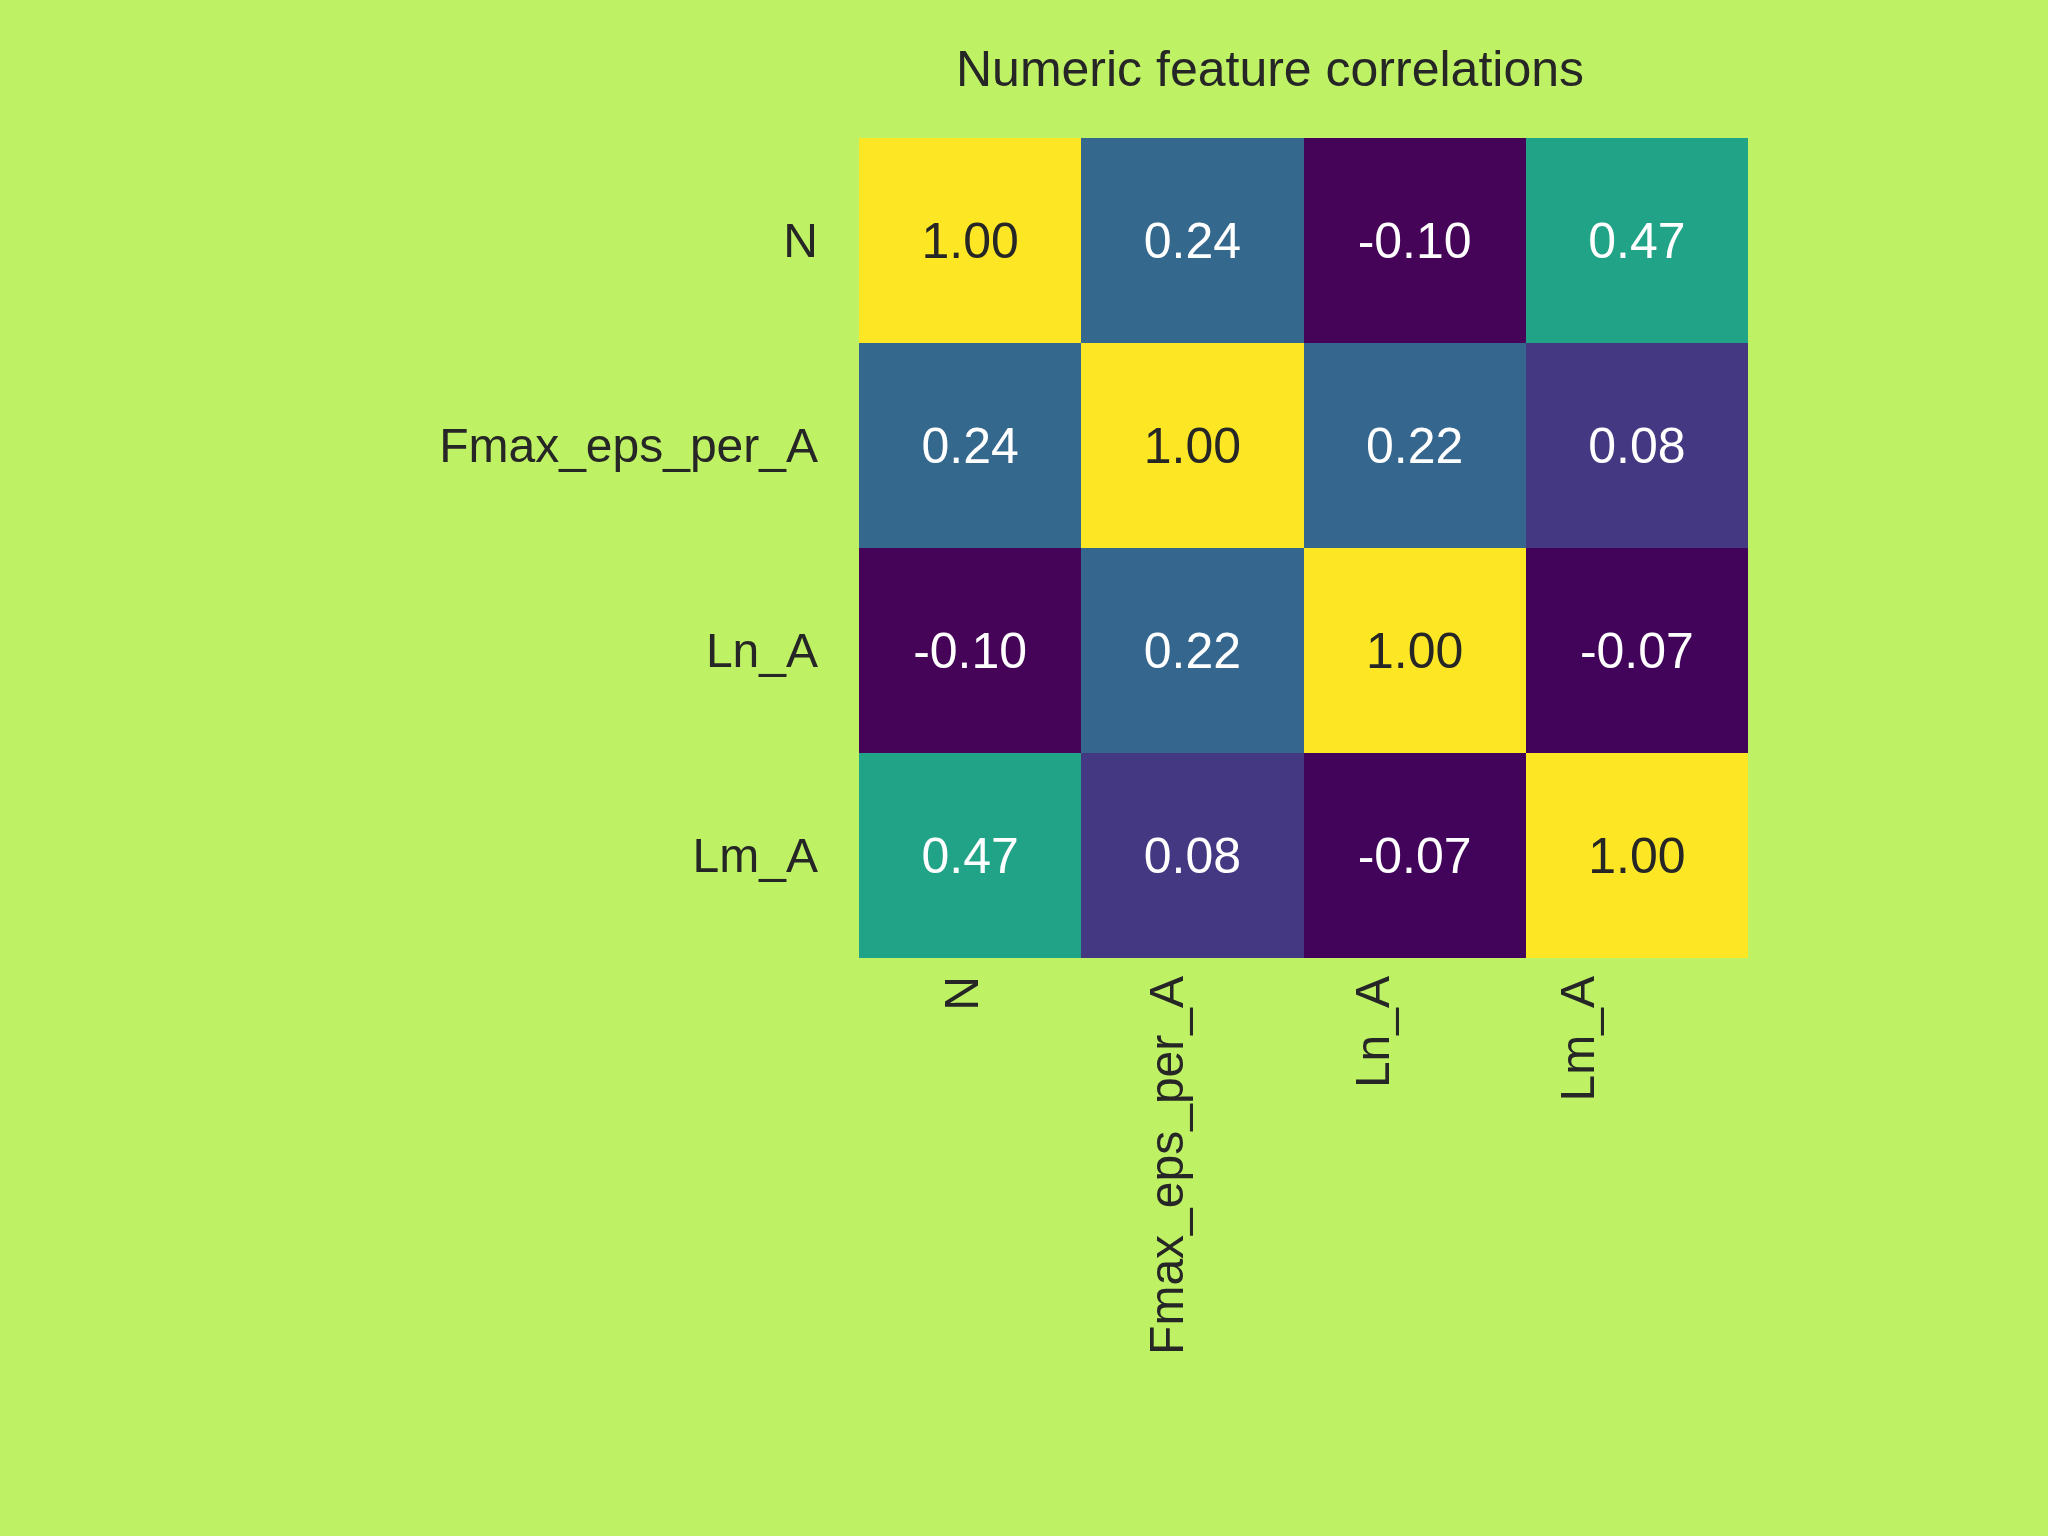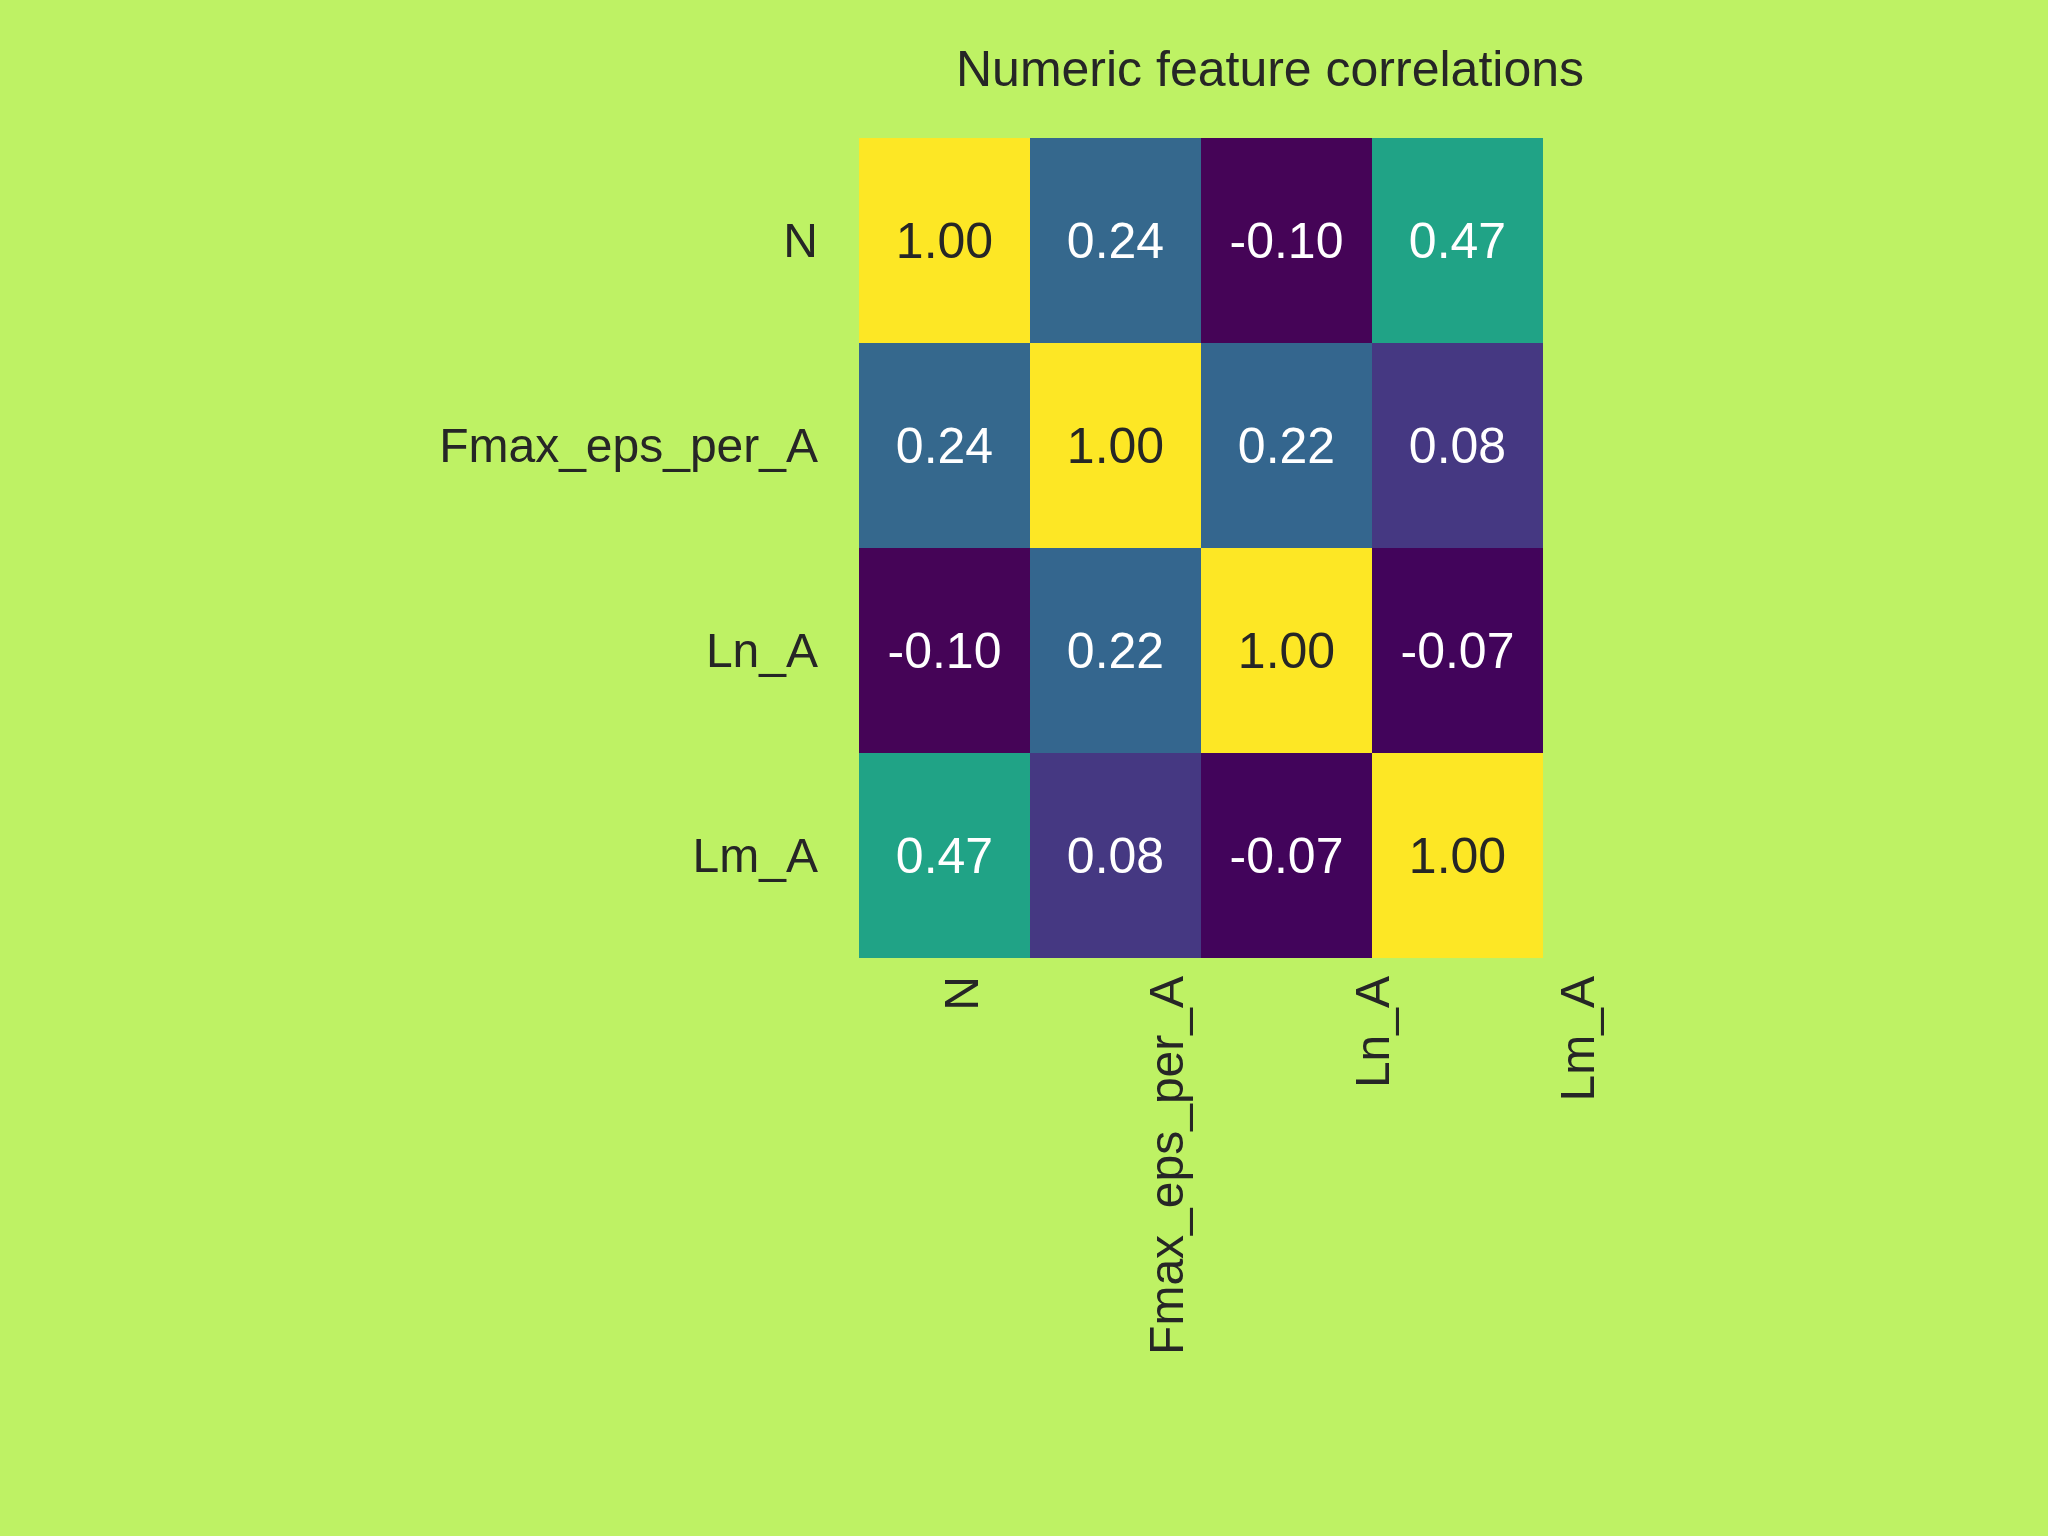--- a/index.html
+++ b/index.html
@@ -36,21 +36,21 @@
     line-height: 58px;
     color: #262626;
     white-space: nowrap;
   }
 
   
   #heatmap-grid {
     position: absolute;
     left: 859px;
     top: 138px;
-    width: 684px;
+    width: 889px;
     height: 820px;
     display: grid;
     grid-template-columns: repeat(4, 1fr);
     grid-template-rows: repeat(4, 1fr);
   }
   .heat-cell {
     position: relative;
     display: flex;
     align-items: center;
     justify-content: center;

